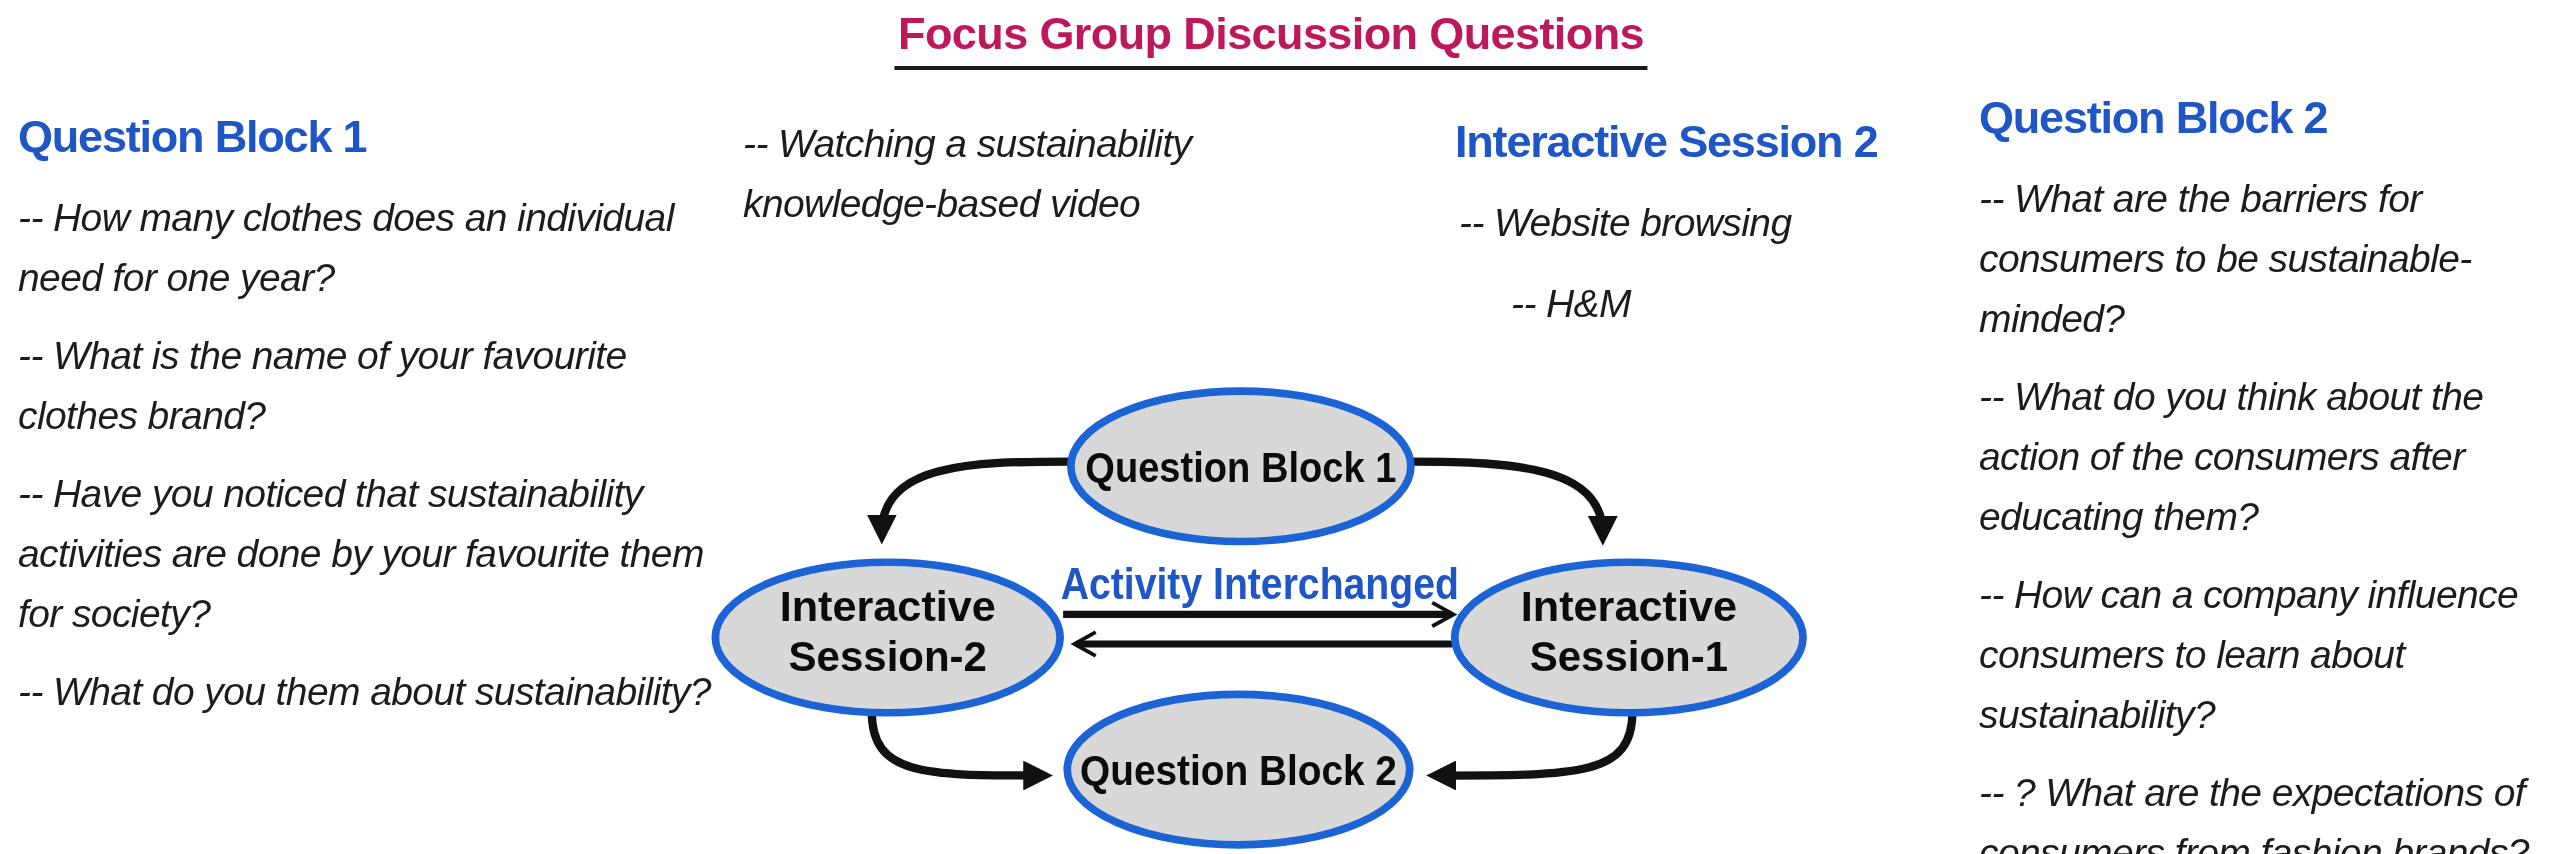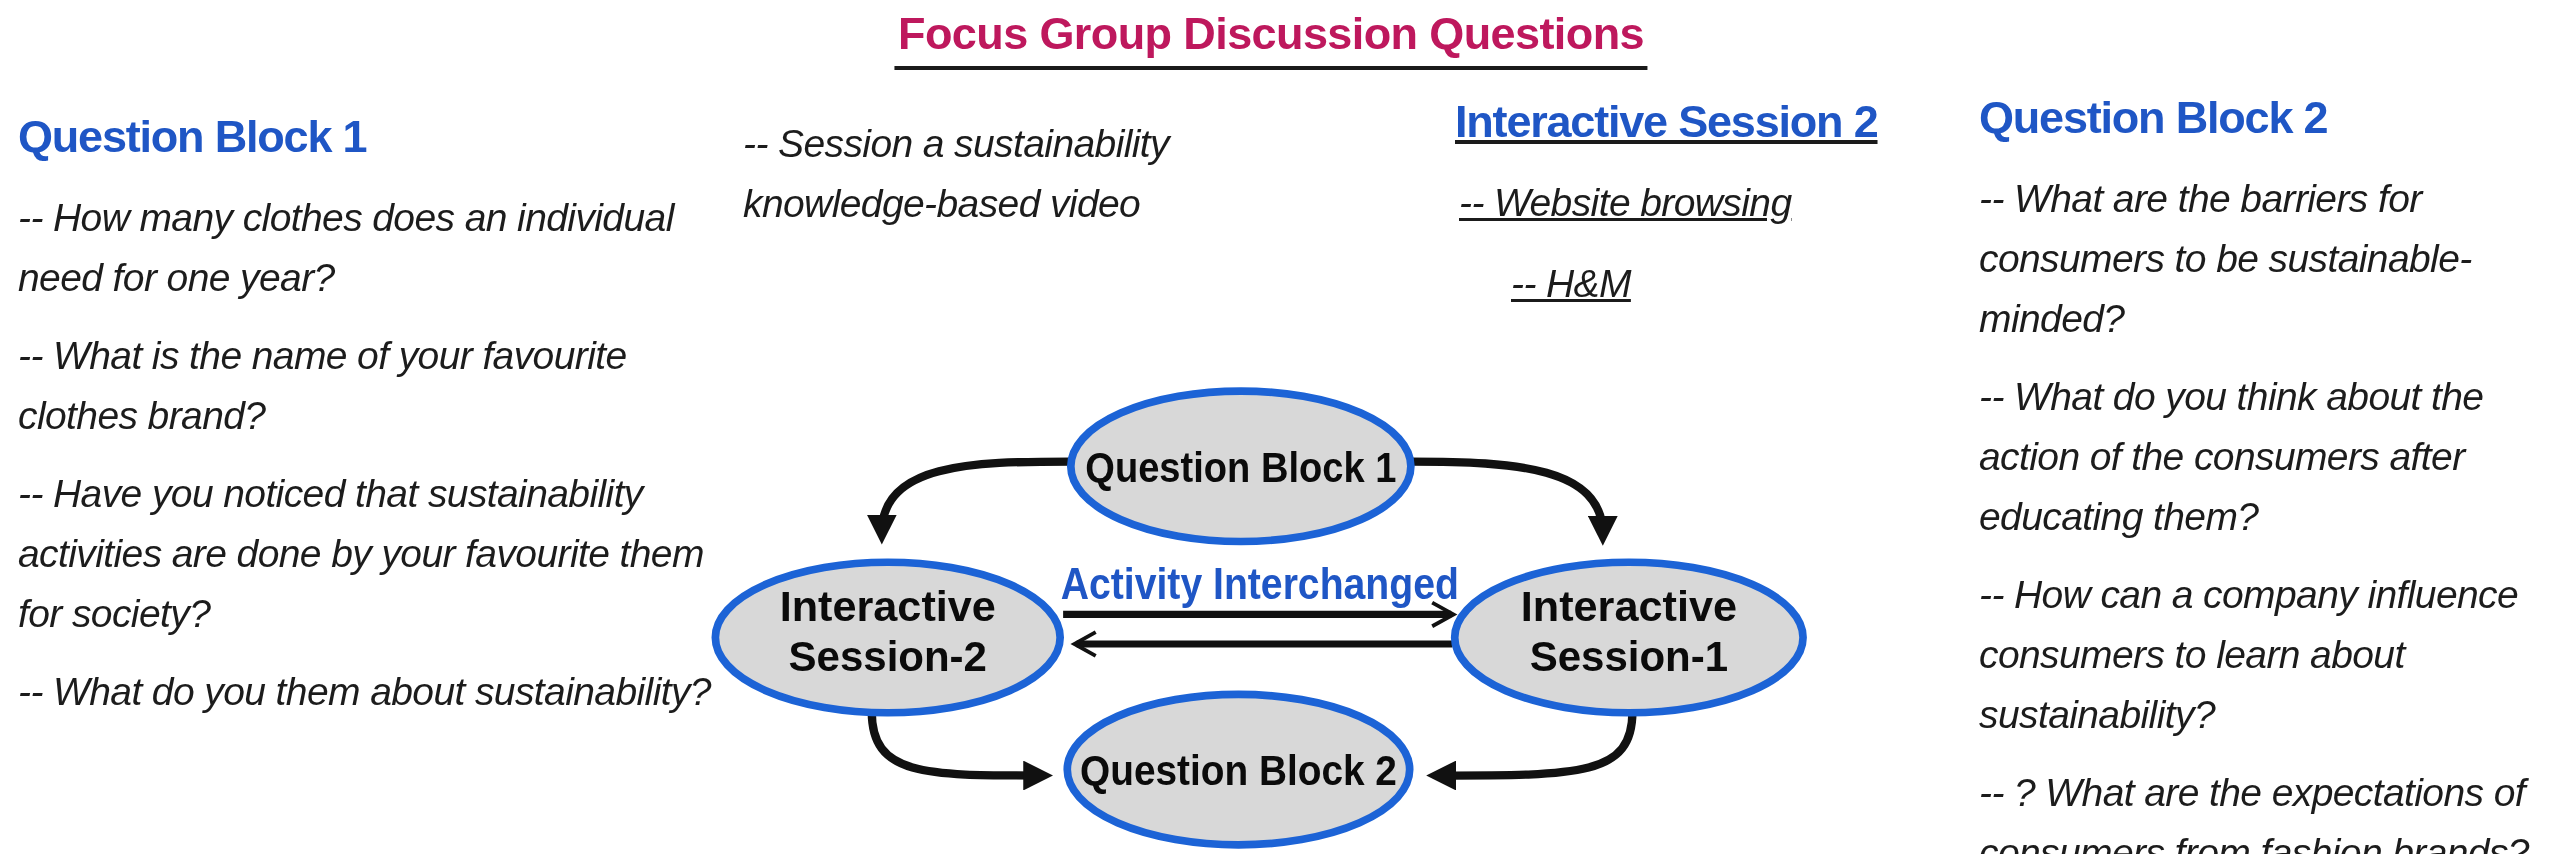--- a/index.html
+++ b/index.html
@@ -37,21 +37,21 @@
   .q-item {
     font-style: italic;
     font-size: 39px;
     line-height: 60px;
     letter-spacing: -0.6px;
     color: #1c1c1c;
     margin-bottom: 18px;
   }
   .col-qb1 { left: 18px;   top: 111px; width: 705px; }
   .col-is1 { left: 743px; top: 114px; width: 569px;  }
-  .col-is2 { left: 1455px; top: 96px; width: 486px; text-decoration: underline;  }
+  .col-is2 { left: 1455px; top: 116px; width: 486px;  }
   .col-qb2 { left: 1979px; top: 92px; width: 604px; }
   .col-is2 .q-item { margin-bottom: 21.3px; white-space: nowrap; }
   .indent-0 { margin-left: 4px; }
   .indent-1 { margin-left: 56px; }
 
   .flow-diagram {
     position: absolute;
     left: 681px; top: 356px;
     width: 1173px; height: 499px;
   }
@@ -84,21 +84,21 @@
 
 <div class="col col-qb1">
   <div class="col-heading">Question Block 1</div>
   <div class="q-item">-- How many clothes does an individual need for one year?</div>
   <div class="q-item">-- What is the name of your favourite clothes brand?</div>
   <div class="q-item">-- Have you noticed that sustainability activities are done by your favourite them for society?</div>
   <div class="q-item">-- What do you them about sustainability?</div>
 </div>
 
 <div class="col col-is1">
-  <div class="q-item">-- Session a sustainability knowledge-based video</div>
+  <div class="q-item">-- Watching a sustainability knowledge-based video</div>
 </div>
 
 <div class="col col-is2">
   <div class="col-heading">Interactive Session 2</div>
   <div class="q-item indent-0">-- Website browsing</div>
   <div class="q-item indent-1">-- H&amp;M</div>
 </div>
 
 <div class="col col-qb2">
   <div class="col-heading">Question Block 2</div>

